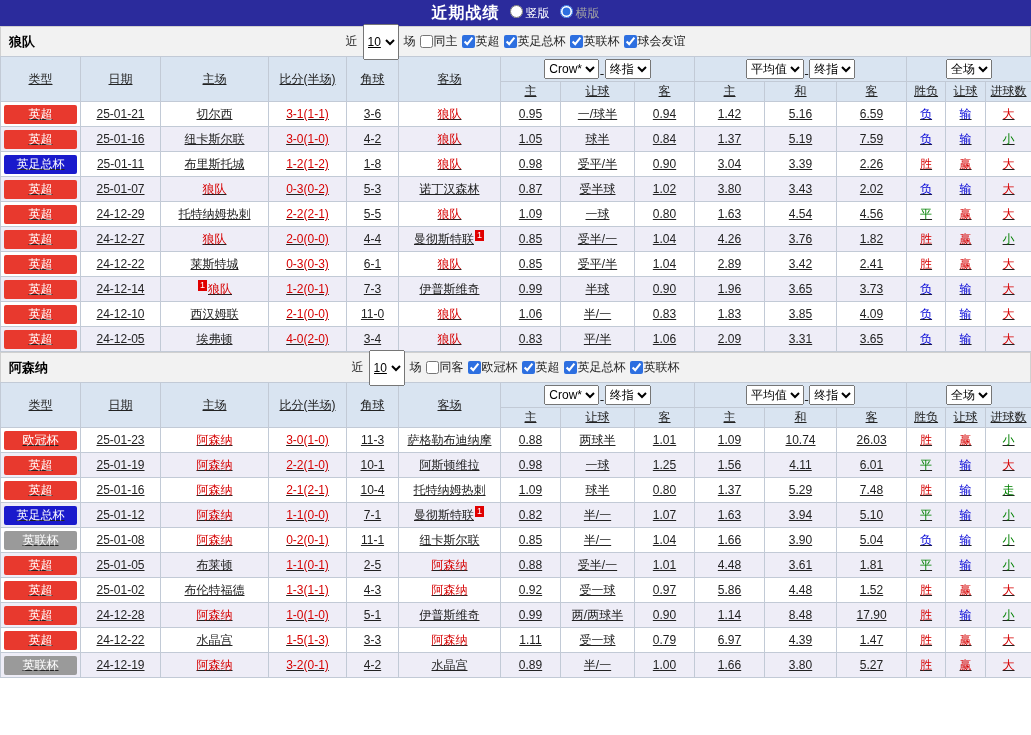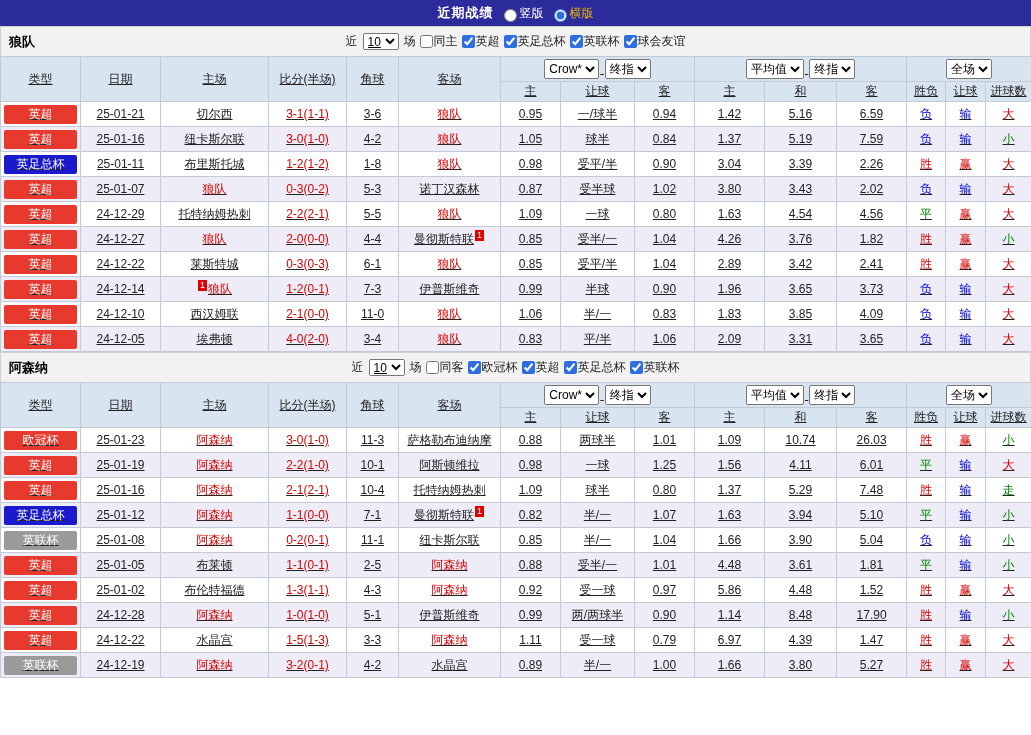--- a/index.html
+++ b/index.html
@@ -1,43 +1,43 @@
 <!DOCTYPE html>
 <html><head>
 <meta charset="utf-8">
 <style>
   * { box-sizing: border-box; }
   body { margin:0; width:1031px; background:#fff; color:#222;
          font-family:"Liberation Sans", sans-serif; font-size:12px; }
 
   .topbar { height:26px; background:#2b2b9c; color:#fff; display:flex;
             align-items:center; justify-content:center; gap:10px; }
-  .topbar .title { font-weight:bold; font-size:13px; letter-spacing:1px; }
-  .topbar label { display:flex; align-items:flex-end; gap:3px; cursor:pointer; }
+  .topbar .title { font-weight:bold; font-size:16px; letter-spacing:1px; }
+  .topbar label { display:flex; align-items:flex-start; gap:3px; cursor:pointer; }
   .topbar input { margin:0; }
-  .lbl-h span { color:#eab308; }
+  .lbl-h span { color:#a3a3a3; }
 
   .filter-bar { position:relative; height:30px; background:#f2f2f2;
                 border:1px solid #d0d0d0; border-bottom:none;
                 display:flex; align-items:center; justify-content:center; }
   .team-name { position:absolute; left:8px; font-weight:bold; font-size:13px; color:#000; }
   .filter-controls { display:flex; align-items:center; gap:4px; }
   .filter-controls label { display:flex; align-items:center; gap:1px; cursor:pointer; }
   input[type=checkbox], input[type=radio] { accent-color:#2d6fe0; width:13px; height:13px; margin:0; }
 
   table.stats-table { border-collapse:collapse; table-layout:fixed; width:1031px;text-decoration:underline; }
   th, td { border:1px solid #c2cad6; text-align:center; padding:0;
            white-space:nowrap; overflow:hidden; }
   thead th { background:#d9e4f1; font-weight:normal; height:20px; }
   thead tr:first-child th { height:25px; }
   tbody td { height:25px; background:#fff; }
   tbody tr:nth-child(even) td { background:#eeedf7; }
 
   select { font-size:12px; height:20px; font-family:inherit; margin:0 1px; }
-  .num-select { height:17px;text-decoration:underline; }
+  .num-select { height:36px;text-decoration:underline; }
 
   .badge { display:block; margin:2px 3px; height:19px; line-height:19px;
            border-radius:2px; color:#fff; font-size:12px; }
   .c-score { color:#d60000; }
   .hot { color:#d60000; }
   .rank-badge { display:inline-block; background:#e00000; color:#fff; font-size:9px;
                 line-height:11px; padding:0 2px; vertical-align:super; margin:0 1px; }
 
   .summary { height:22px; line-height:21px; text-align:center;
              border:1px solid #d0d0d0; border-top:none; background:#fff; }

